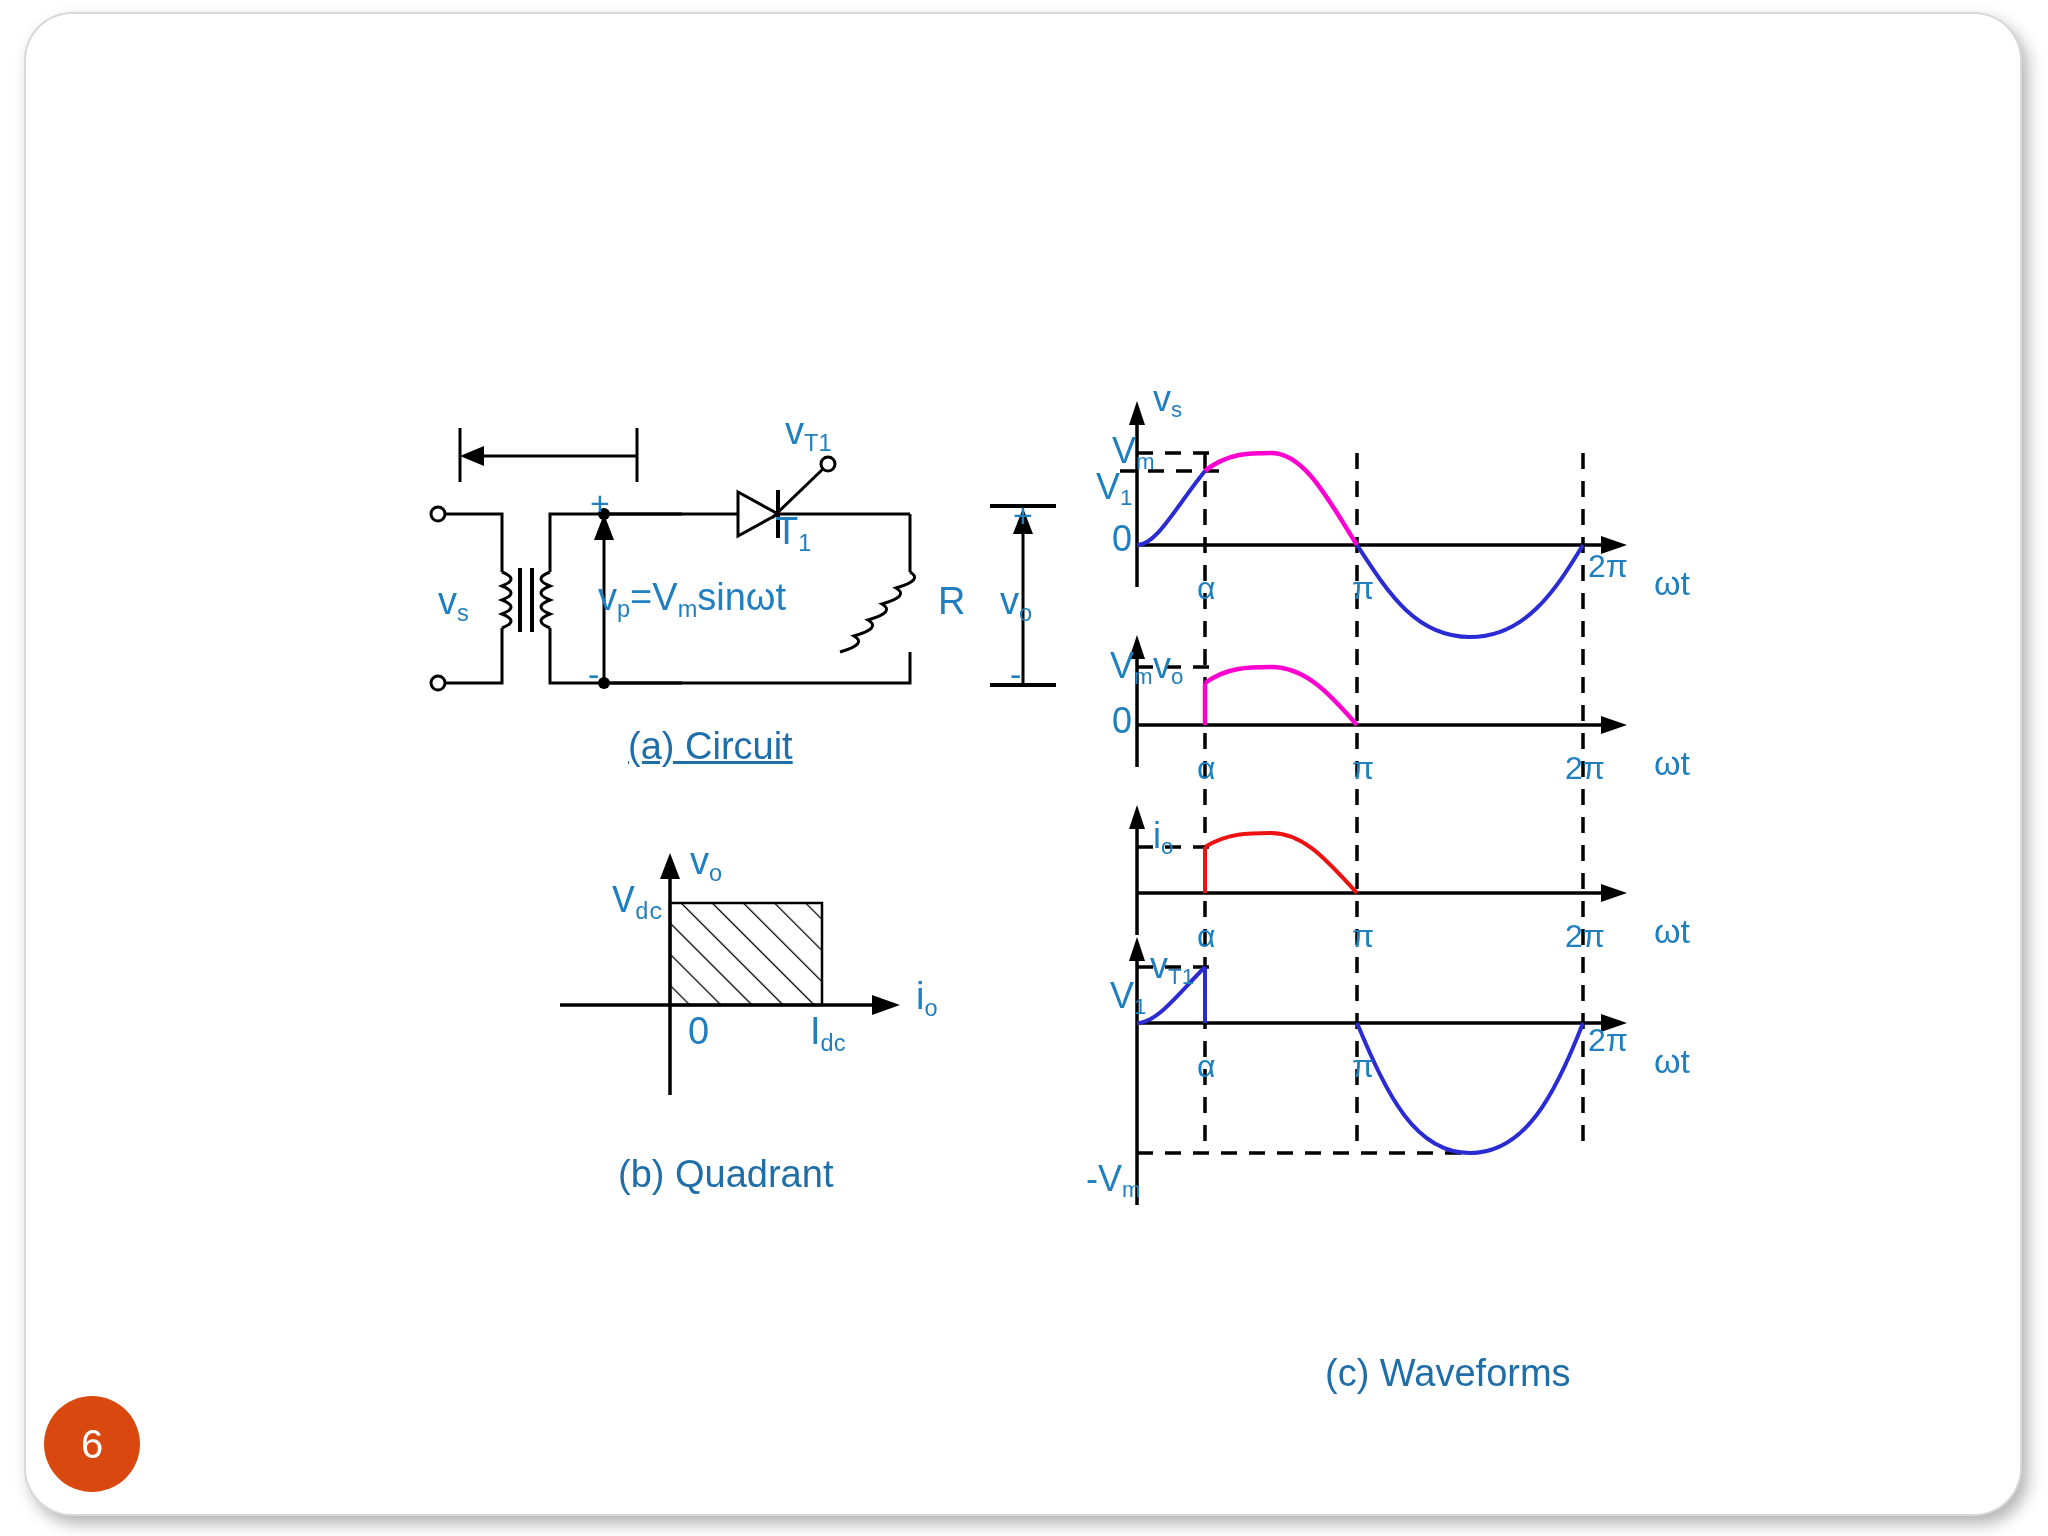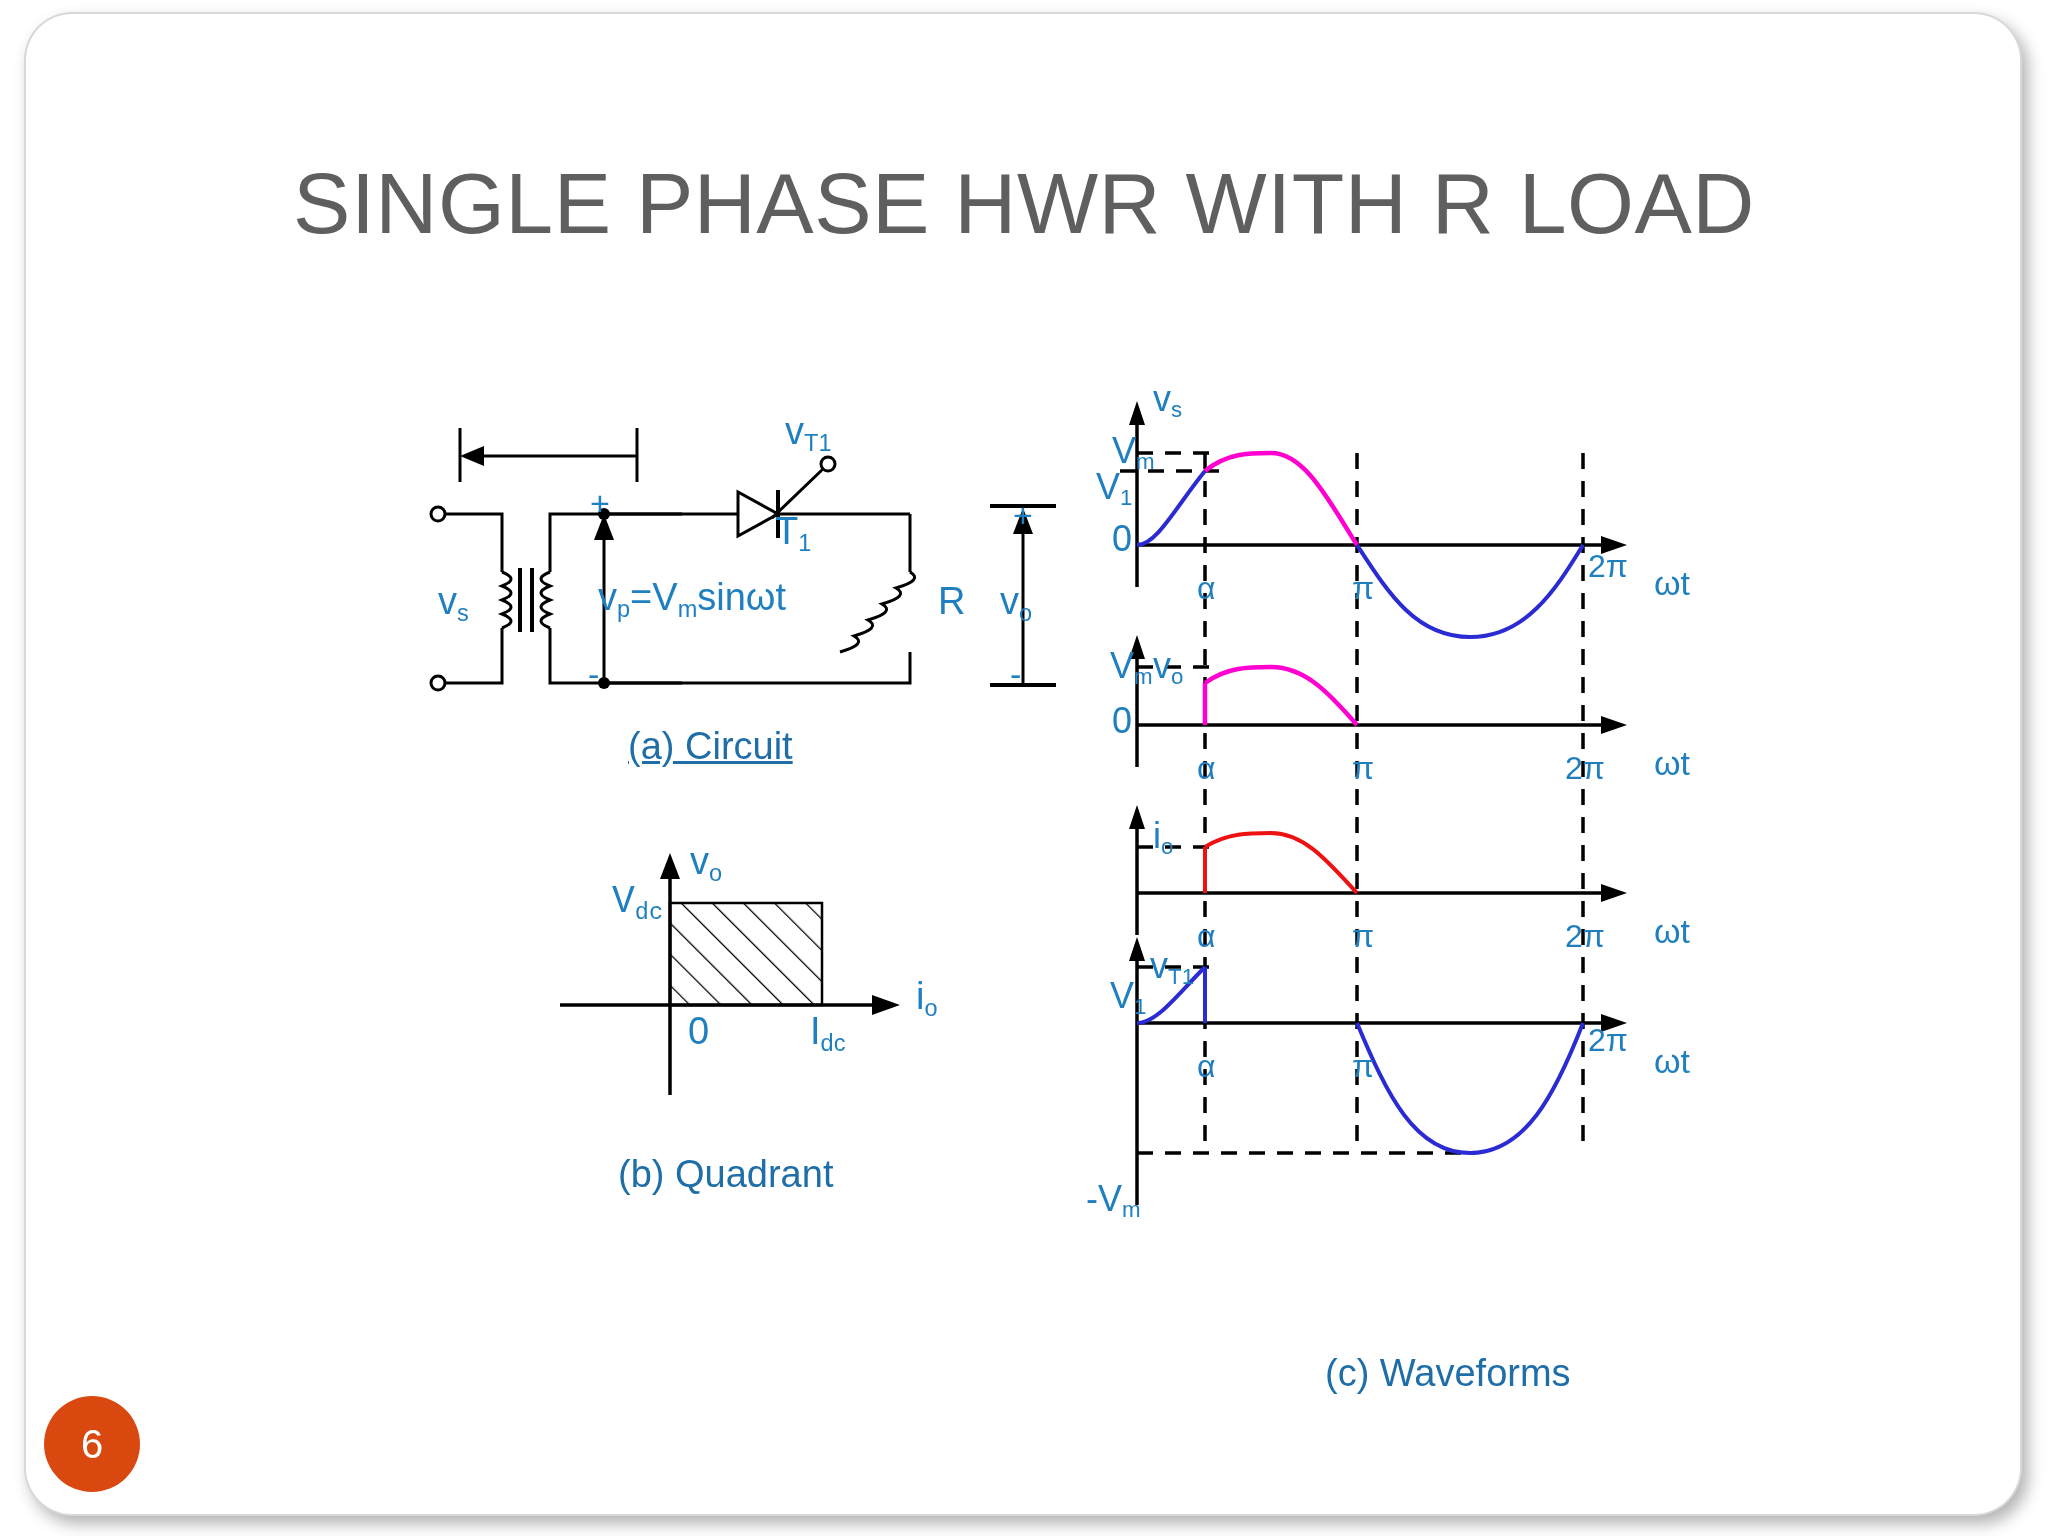--- a/index.html
+++ b/index.html
@@ -41,21 +41,20 @@
   .blue{stroke:#2b2bd4;stroke-width:4;fill:none;}
   .mag{stroke:#ff00d0;stroke-width:4.5;fill:none;}
   .red{stroke:#ee1111;stroke-width:4;fill:none;}
 </style>
 </head>
 <body>
 
 <div id="slide">
   <div id="card"></div>
 
-  <div id="title">SINGLE PHASE HWR WITH R LOAD</div>
 
   <div id="badge">6</div>
 
   <div>
     <svg width="760" height="340" style="left:420px;top:400px;">
 
       <line class="wire" x1="40" y1="28" x2="40" y2="82"></line>
       <line class="wire" x1="217" y1="28" x2="217" y2="82"></line>
       <line class="wire" x1="55" y1="56" x2="217" y2="56"></line>
       <polygon points="40,56 64,46 64,66" fill="#000"></polygon>
@@ -234,21 +233,21 @@
     <div class="lbl" style="left:1352px;top:918px;font-size:32px;">π</div>
     <div class="lbl" style="left:1565px;top:918px;font-size:32px;">2π</div>
     <div class="lbl" style="left:1654px;top:912px;font-size:34px;">ωt</div>
 
     <div class="lbl" style="left:1150px;top:945px;font-size:36px;">
       <span>v</span><span class="sub">T1</span>
     </div>
     <div class="lbl" style="left:1110px;top:975px;font-size:36px;">
       <span>V</span><span class="sub">1</span>
     </div>
-    <div class="lbl" style="left:1086px;top:1158px;font-size:36px;margin-top:20px;">
+    <div class="lbl" style="left:1086px;top:1158px;font-size:36px;">
       <span>-V</span><span class="sub">m</span>
     </div>
     <div class="lbl" style="left:1197px;top:1048px;font-size:32px;">α</div>
     <div class="lbl" style="left:1352px;top:1048px;font-size:32px;">π</div>
     <div class="lbl" style="left:1588px;top:1022px;font-size:32px;">2π</div>
     <div class="lbl" style="left:1654px;top:1042px;font-size:34px;">ωt</div>
 
     <div class="cap" style="left:1325px;top:1352px;">(c) Waveforms</div>
   </div>
 </div>

